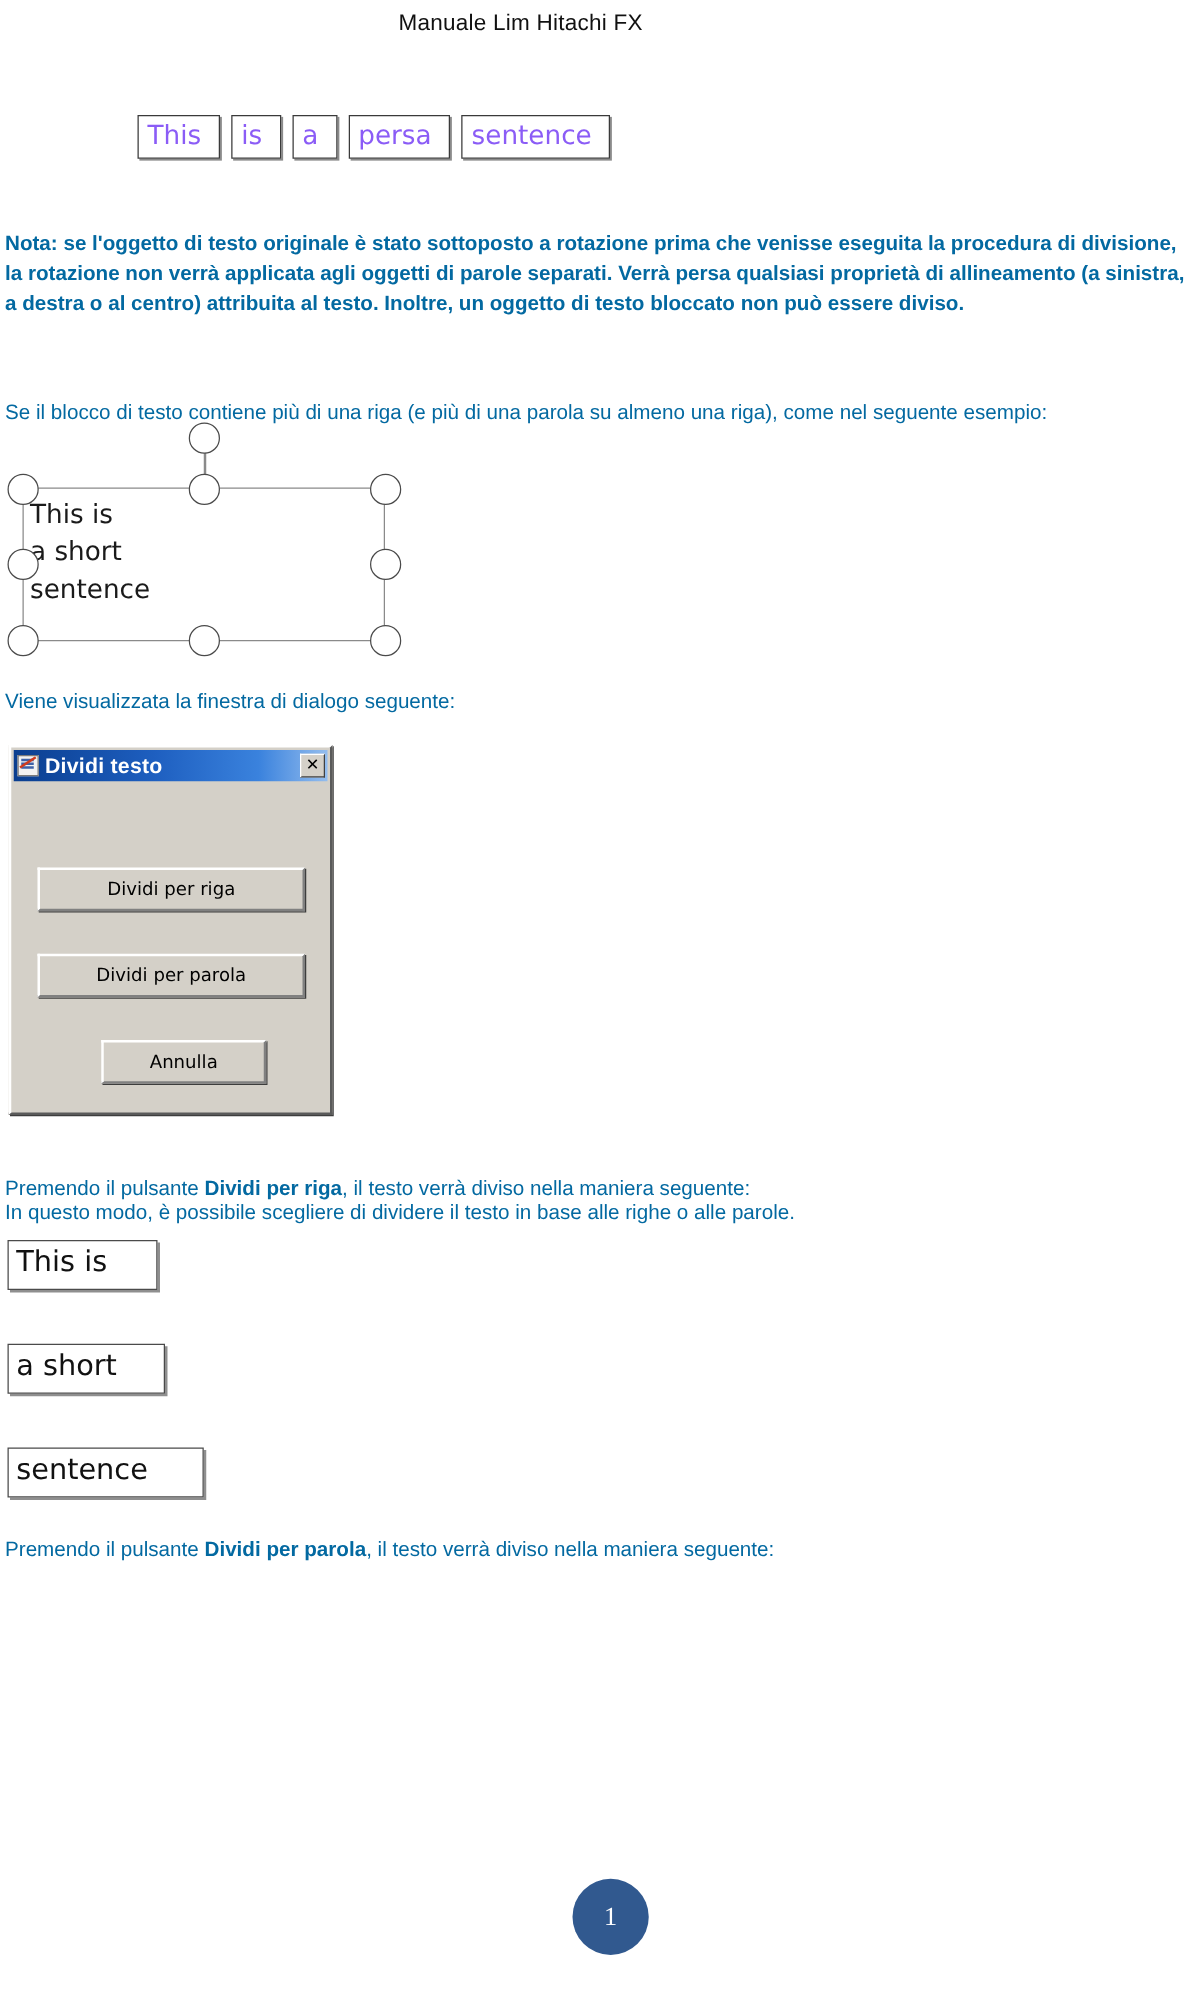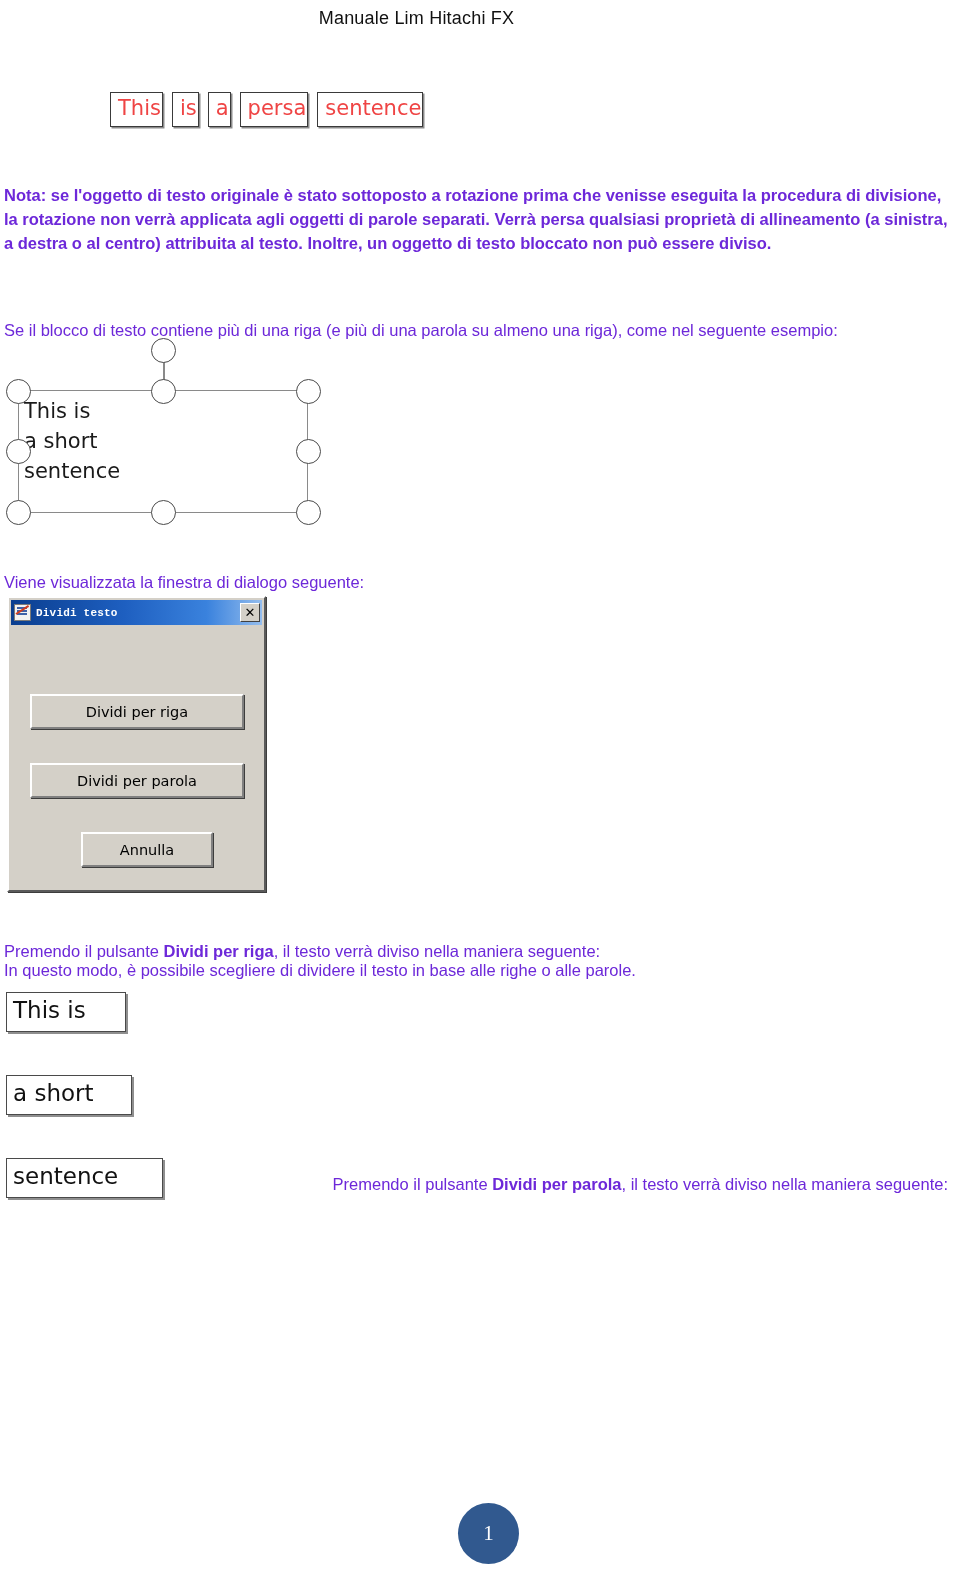--- a/index.html
+++ b/index.html
@@ -38,43 +38,43 @@
     align-items: flex-start;
     gap: 9px;
   }
   .wordbox {
     border: 1px solid #3a3a3a;
     box-shadow: 1.5px 1.5px 0 #8b8b8b;
     background: #ffffff;
     font-family: "DejaVu Sans", sans-serif;
     font-size: 21px;
     line-height: 1;
-    padding: 5px 1px 7px 7px;
-    color: #ef4444;
+    padding: 5px 14px 7px 7px;
+    color: #8b5cf6;
     white-space: nowrap;
   }
 
   
   .para {
     position: absolute;
     left: 4px;
     width: 944px;
     font-size: 16.5px;
     line-height: 24px;
-    color: #6d28d9;
+    color: #0369a1;
   }
   .para.bold { font-weight: bold; }
   .para b { font-weight: bold; }
 
   #para-nota  { top: 183px; }
   #para-se    { top: 318px; }
-  #para-viene { top: 570px; }
+  #para-viene { top: 549px; }
   #para-inquesto { top: 958px; }
   #para-premendo-riga { top: 939px; }
-  #para-premendo-parola { top: 1172px; text-align: right; }
+  #para-premendo-parola { top: 1228px; }
 
   
   .selection-illu {
     position: absolute;
     top: 330px;
     left: 0px;
     width: 340px;
     height: 200px;
   }
   .sel-rect {
@@ -171,23 +171,23 @@
     position: absolute;
     left: 2px;
     top: 2px;
     width: 10px;
     height: 2px;
     background: #3e62a8;
     box-shadow: 0 3px 0 #3e62a8, 0 6px 0 #3e62a8;
   }
   .title-text {
     color: #ffffff;
-    font-size: 11px;
+    font-size: 17px;
     font-weight: bold;
-    font-family: Liberation Mono, monospace;
+    font-family: Liberation Sans, sans-serif;
     flex: 1 1 auto;
     white-space: nowrap;
     letter-spacing: 0.2px;
   }
   .close-btn {
     width: 20px;
     height: 19px;
     background: #d4d0c8;
     border-top: 1.5px solid #ffffff;
     border-left: 1.5px solid #ffffff;

